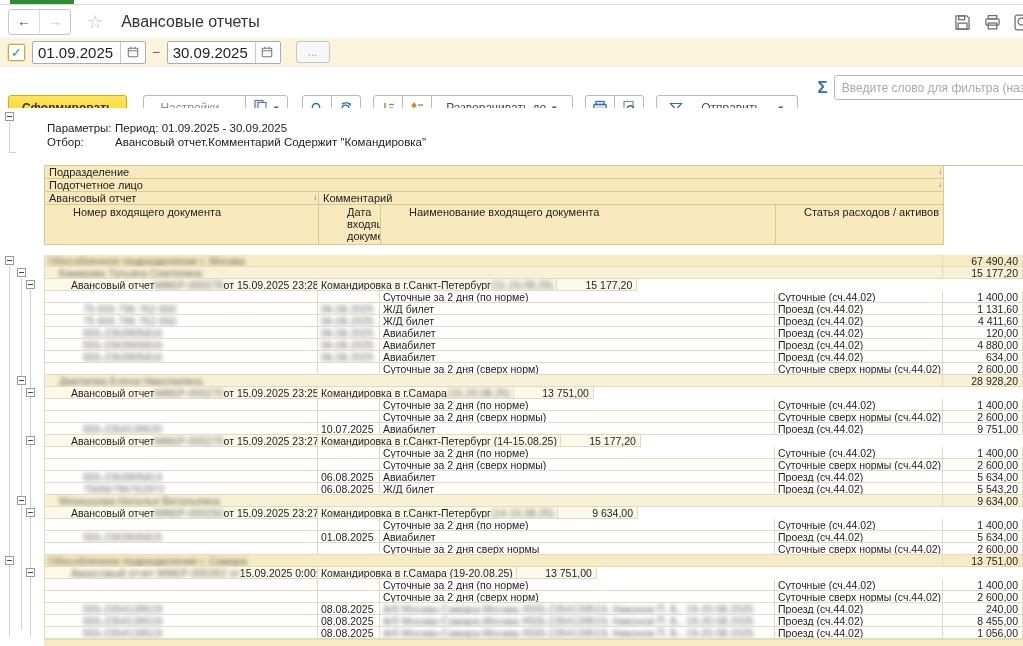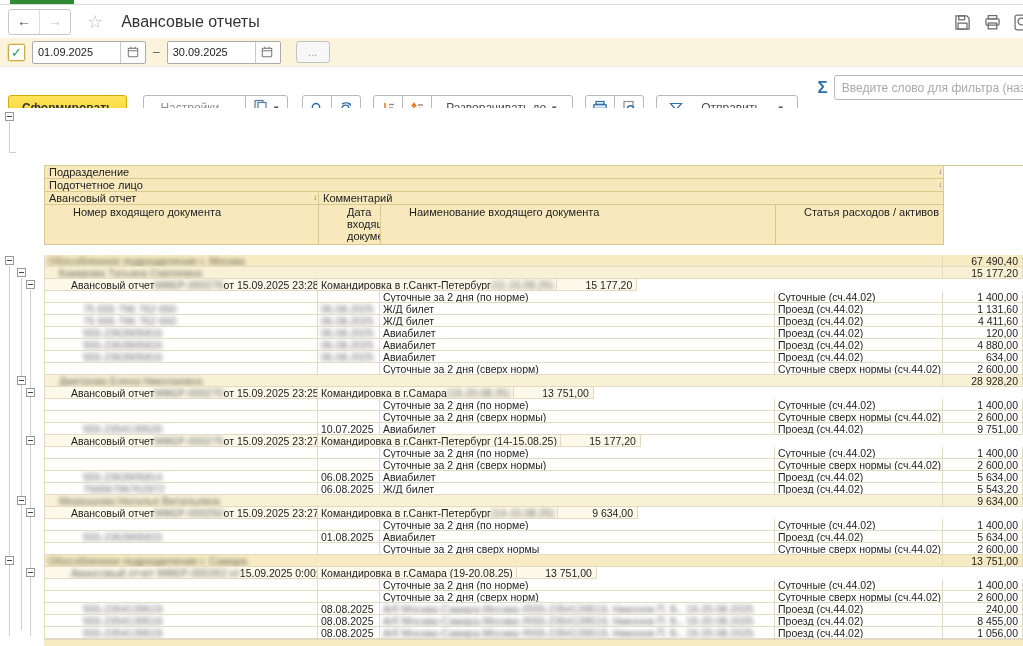--- a/index.html
+++ b/index.html
@@ -20,21 +20,21 @@
   .page-title{margin-left:18px;font-size:16px;color:#333;}
   .winicons{position:absolute;right:-8px;top:9px;display:flex;gap:13px;align-items:center;}
   .winicons svg{display:block;}
 
   
   .filterrow{height:28px;background:#FBF3DB;display:flex;align-items:center;padding-left:8px;gap:7px;border-bottom:1px solid #ECECEC;}
   .cb{position:relative;width:15px;height:15px;background:#fff;border:1px solid #C9A948;box-shadow:0 0 0 1px #EFE2A8;border-radius:2px;
       display:flex;align-items:center;justify-content:center;}
   .cb .tick{color:#1FA03C;font-size:13px;font-weight:bold;line-height:13px;}
   .datefield{height:21px;width:112px;background:#fff;border:1px solid #ABABAB;border-radius:2px;display:flex;align-items:center;overflow:hidden;}
-  .datefield input{border:0;outline:none;width:82px;padding:0 0 0 5px;font-size:11px;color:#222;background:transparent;
+  .datefield input{border:0;outline:none;width:82px;padding:0 0 0 5px;font-size:15px;color:#222;background:transparent;
       font-family:"Liberation Sans","DejaVu Sans",sans-serif;}
   .calbtn{width:23px;height:21px;display:flex;align-items:center;justify-content:center;border-left:1px solid #C9C9C9;background:#FCFCFC;}
   .dash{color:#555;font-size:12px;}
   .more-btn{width:34px;height:22px;border:1px solid #C3C3C3;border-radius:3px;background:#F7F7F7;color:#9A9A9A;
       font-size:11px;text-align:center;line-height:20px;box-sizing:border-box;}
 
   
   .toolbar{height:41px;background:#fff;display:flex;align-items:center;padding-left:8px;}
   .btn{height:26px;box-sizing:border-box;border:1px solid #B9B9B9;border-radius:3px;background:#fff;display:flex;align-items:center;
       justify-content:center;font-size:12px;color:#4A4A4A;padding:0 10px;white-space:nowrap;margin-top:41px;}
@@ -262,20 +262,30 @@
 
     <div class="tree-top-box">
       <span class="mbox"></span>
     </div>
     <div class="vline" style="left:9px;top:14px;height:30px;"></div>
     <div class="hline" style="left:9px;top:44px;width:7px;"></div>
     <div class="vline" style="left:9px;top:158px;height:370px;"></div>
     <div class="vline" style="left:21px;top:170px;height:352px;"></div>
     <div class="vline" style="left:30px;top:182px;height:346px;"></div>
 
+    <div class="params">
+      <div class="prow">
+        <span class="plabel">Параметры:</span>
+        <span>Период: 01.09.2025 - 30.09.2025</span>
+      </div>
+      <div class="prow">
+        <span class="plabel">Отбор:</span>
+        <span>Авансовый отчет.Комментарий Содержит "Командировка"</span>
+      </div>
+    </div>
 
     <div class="thead">
       <div class="th-left">
         <div class="th-r13">
           <div class="th hw899">
             <span>Подразделение</span>
             <span class="sico">↓</span>
           </div>
         </div>
         <div class="th-r13">

